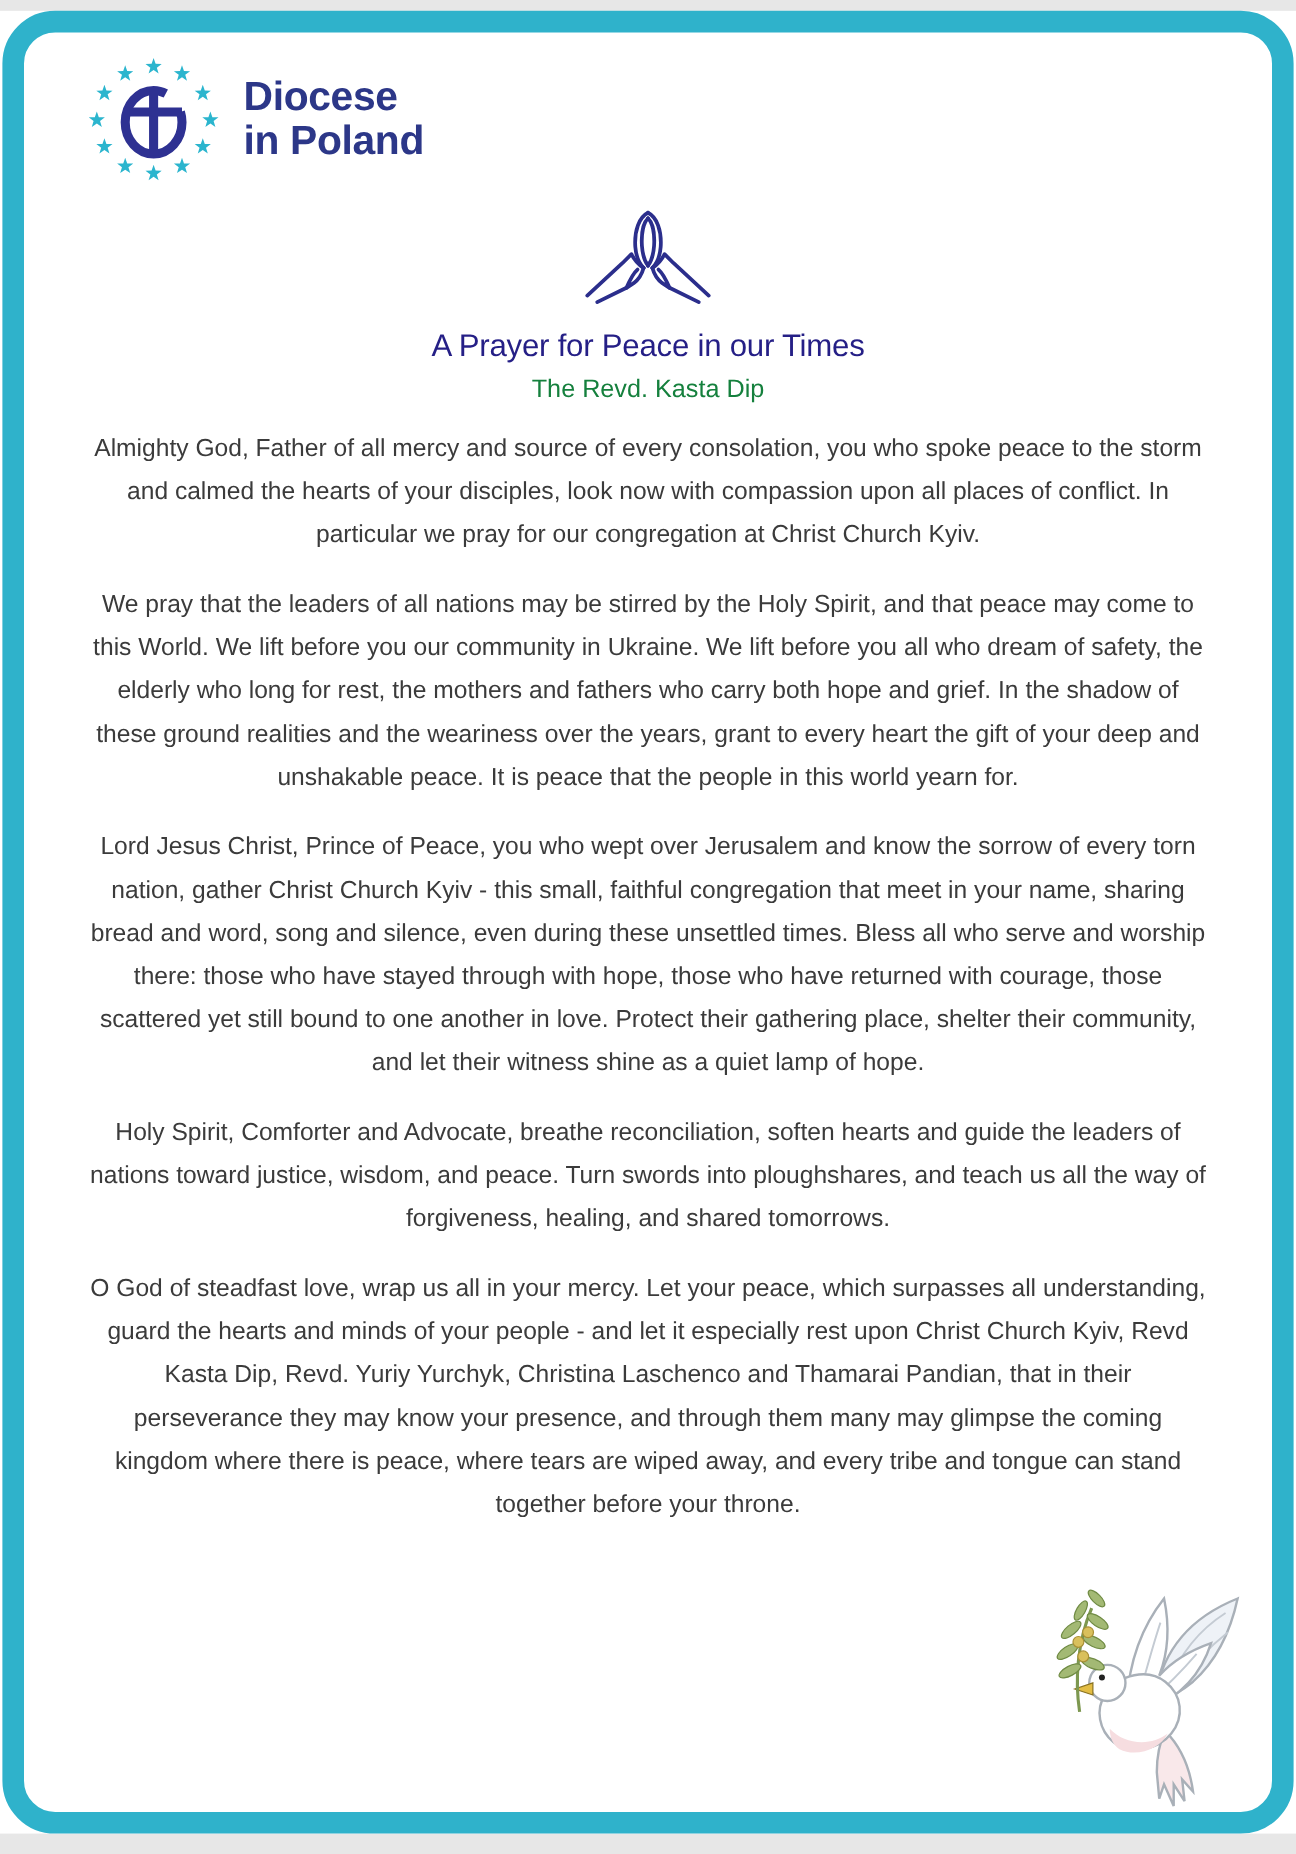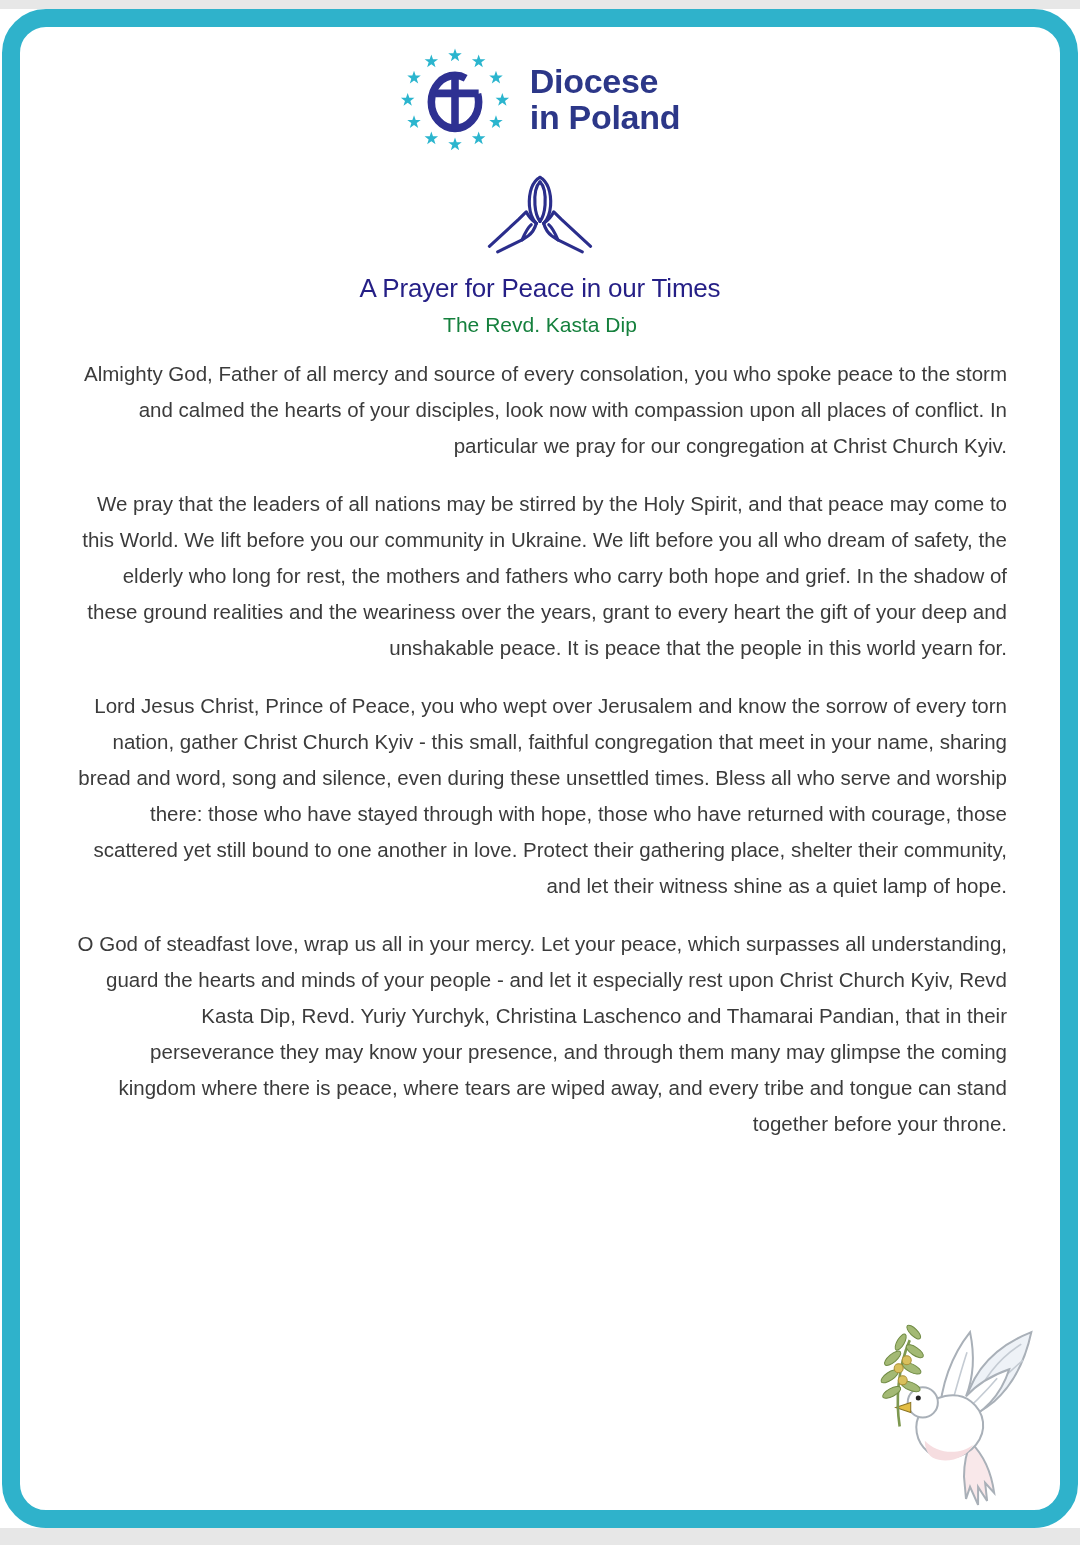--- a/index.html
+++ b/index.html
@@ -30,21 +30,20 @@
   }
   .content {
     position: relative;
     height: 100%;
     padding: 14px 53px 0 53px;
     box-sizing: border-box;
     text-align: center;
   }
   .logo-row {
     display: flex;
-    justify-content: center;
     align-items: center;
     gap: 20px;
     margin-top: 6px;
   }
   .logo-mark { display: block; }
   .logo-text {
     text-align: left;
     font-size: 34px;
     font-weight: 800;
     line-height: 1.05;
@@ -67,21 +66,21 @@
     font-size: 21px;
     color: #15803d;
   }
   .byline2 {
     margin-top: 7px;
     font-size: 21px;
     color: #38b2ce;
   }
   .prayer {
     margin-top: 19px;
-    text-align: right;
+    text-align: center;
     font-size: 20.5px;
     line-height: 36px;
     color: #3b3b3b;
   }
   .prayer p { margin: 0 0 22px 0; }
   .prayer p.closing {
     white-space: pre-line;
     margin-bottom: 0;
     max-width: 780px;
   }
@@ -142,20 +141,21 @@
       <path d="M84.5 77 L111 90"></path>
     </svg>
 
     <div class="page-title">A Prayer for Peace in our Times</div>
     <div class="byline">The Revd. Kasta Dip</div>
 
     <div class="prayer">
       <p>Almighty God, Father of all mercy and source of every consolation, you who spoke peace to the storm and calmed the hearts of your disciples, look now with compassion upon all places of conflict. In particular we pray for our congregation at Christ Church Kyiv.</p>
       <p>We pray that the leaders of all nations may be stirred by the Holy Spirit, and that peace may come to this World. We lift before you our community in Ukraine. We lift before you all who dream of safety, the elderly who long for rest, the mothers and fathers who carry both hope and grief. In the shadow of these ground realities and the weariness over the years, grant to every heart the gift of your deep and unshakable peace. It is peace that the people in this world yearn for.</p>
       <p>Lord Jesus Christ, Prince of Peace, you who wept over Jerusalem and know the sorrow of every torn nation, gather Christ Church Kyiv - this small, faithful congregation that meet in your name, sharing bread and word, song and silence, even during these unsettled times. Bless all who serve and worship there: those who have stayed through with hope, those who have returned with courage, those scattered yet still bound to one another in love. Protect their gathering place, shelter their community, and let their witness shine as a quiet lamp of hope.</p>
+      <p>Holy Spirit, Comforter and Advocate, breathe reconciliation, soften hearts and guide the leaders of nations toward justice, wisdom, and peace. Turn swords into ploughshares, and teach us all the way of forgiveness, healing, and shared tomorrows.</p>
       <p>O God of steadfast love, wrap us all in your mercy. Let your peace, which surpasses all understanding, guard the hearts and minds of your people - and let it especially rest upon Christ Church Kyiv, Revd Kasta Dip, Revd. Yuriy Yurchyk, Christina Laschenco and Thamarai Pandian, that in their perseverance they may know your presence, and through them many may glimpse the coming kingdom where there is peace, where tears are wiped away, and every tribe and tongue can stand together before your throne.</p>
     </div>
 
     <svg class="dove" viewBox="0 0 170 195" aria-hidden="true">
 
       <path d="M86 96 C92 60 114 32 154 16 C148 44 136 68 117 85 C106 94 95 99 89 101 Z" fill="#eef2f7" stroke="#a9b0b8" stroke-width="2"></path>
       <path d="M96 88 C106 62 122 42 144 28" fill="none" stroke="#c4cbd3" stroke-width="1.6"></path>
       <path d="M102 92 C114 74 128 58 146 44" fill="none" stroke="#c4cbd3" stroke-width="1.6"></path>
 
       <path d="M62 102 C64 70 74 40 93 16 C98 40 96 62 89 80 C98 70 112 60 132 53 C124 78 107 97 81 108 Z" fill="#ffffff" stroke="#a9b0b8" stroke-width="2"></path>

